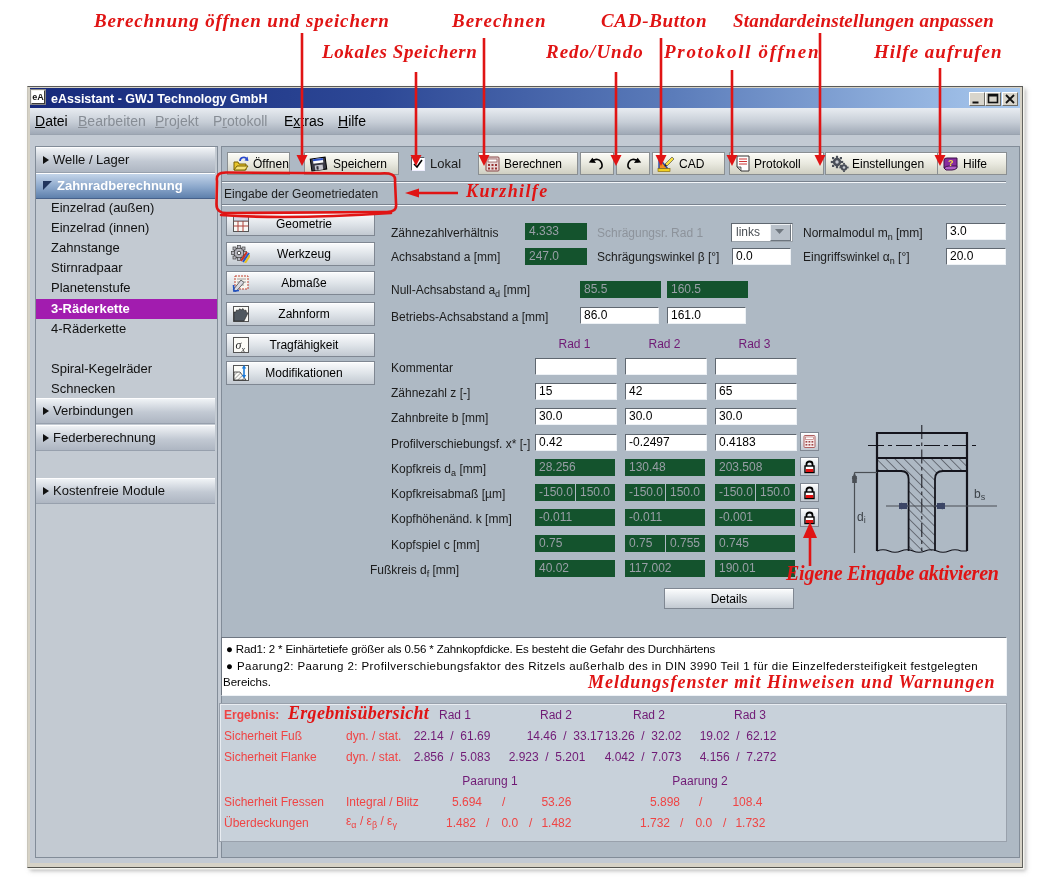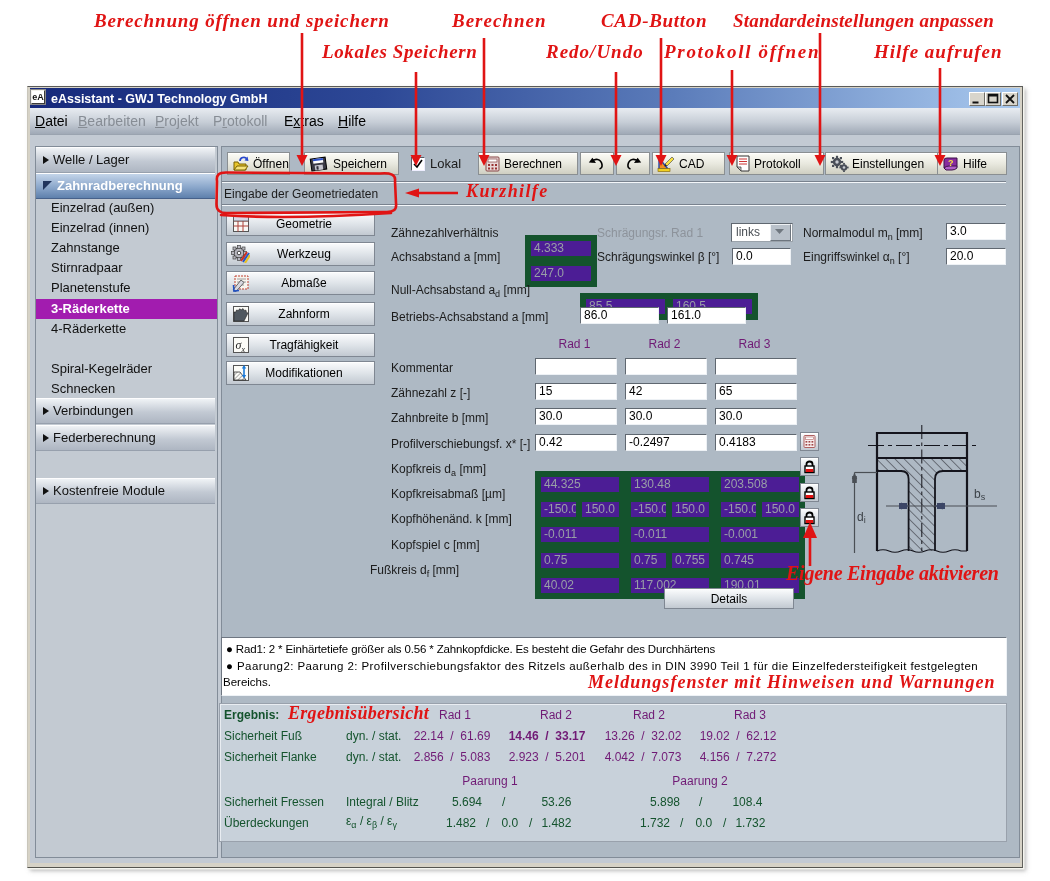--- a/index.html
+++ b/index.html
@@ -4,35 +4,35 @@
 html,body{margin:0;padding:0;}
 #page{position:relative;width:1050px;height:881px;background:#fff;overflow:hidden;
   font-family:"Liberation Sans",sans-serif;font-size:12px;color:#111;}
 .hw{position:absolute;font-family:"Liberation Serif",serif;font-style:italic;font-weight:bold;
   color:#e01414;white-space:nowrap;}
 .abs{position:absolute;}
 .lbl{position:absolute;white-space:nowrap;color:#1c1c1c;line-height:14px;}
 .glbl{position:absolute;white-space:nowrap;color:#8d939b;line-height:14px;}
 .inp{position:absolute;background:#fff;height:15px;line-height:15px;padding-left:3px;
   border:1px solid;border-color:#5f6770 #edf1f5 #edf1f5 #5f6770;color:#000;font-size:12px;}
-.dinp{position:absolute;background:#4c1d95;height:15px;line-height:15px;padding-left:3px;
-  border:6px solid #14532d;color:#999fa7;font-size:12px;margin-top:12px;}
+.dinp{position:absolute;background:#14532d;height:15px;line-height:15px;padding-left:3px;
+  border:1px solid #14532d;color:#999fa7;font-size:12px;}
 .btn{position:absolute;background:linear-gradient(180deg,#fbfcfd,#dfe4e9 50%,#c2c9d1);
   border:1px solid #7f8792;box-shadow:inset 0 1px 0 #fff;color:#000;font-size:12px;
   display:flex;align-items:center;}
 .groove{position:absolute;height:1px;background:#79828e;box-shadow:0 1px 0 #f4f7fa;}
 .tb{background:linear-gradient(180deg,#fcfcf7,#e9e9df 50%,#cfcfc2)!important;border:1px solid #8a8f92!important;}
 sub{font-size:9px;}
 .shead{position:absolute;left:0;width:179px;height:24px;line-height:24px;font-size:13px;
   background:linear-gradient(180deg,#f0f3f6,#c2c9d3 55%,#aeb6c2);
   border-top:1px solid #fdfdfe;border-bottom:1px solid #97a0ad;}
 .sitem{position:absolute;left:0;width:181px;height:20px;line-height:20px;padding-left:15px;font-size:13px;}
 .tri{display:inline-block;width:0;height:0;border-top:4.5px solid transparent;
   border-bottom:4.5px solid transparent;border-left:6.5px solid #111;margin:0 4px 0 7px;}
-.rtxt{position:absolute;white-space:nowrap;line-height:14px;color:#14532d;}
+.rtxt{position:absolute;white-space:nowrap;line-height:14px;color:#ef4444;}
 .rctr{position:absolute;white-space:nowrap;line-height:14px;color:#701a75;text-align:center;}
 </style></head>
 <body>
 <div id="page">
 
 <div class="abs" id="win" style="left:27px;top:86px;width:994px;height:780px;background:#d6d2c6;border:1px solid;border-color:#5a5a58 #62625e #55554f #c9c6bb;box-shadow:1.5px 1.5px 0 #f5f5ef,3px 3px 4px rgba(120,120,120,.5);"></div>
     <div class="abs" style="left:30px;top:134px;width:990px;height:729px;background:#c3cad3;"></div>
 
 <div class="abs" style="left:30px;top:88px;width:990px;height:20px;
   background:linear-gradient(90deg,#16297b 0%,#2d4896 35%,#5b7cba 65%,#a9c9ee 100%);"></div>
@@ -332,21 +332,21 @@
           <rect x="5.5" y="6" width="1.8" height="1.6"></rect>
           <rect x="8.5" y="6" width="1.8" height="1.6"></rect>
           <rect x="2.5" y="9" width="1.8" height="1.6"></rect>
           <rect x="5.5" y="9" width="1.8" height="1.6"></rect>
           <rect x="8.5" y="9" width="1.8" height="1.6"></rect>
         </g>
       </svg>
     </div>
 
 <div class="lbl" style="left:391px;top:462px;">Kopfkreis d<sub>a</sub> [mm]</div>
-<div class="dinp" style="left:535px;top:459px;width:75px;">44.325</div>
+<div class="dinp" style="left:535px;top:459px;width:75px;">28.256</div>
 <div class="dinp" style="left:625px;top:459px;width:75px;">130.48</div>
 <div class="dinp" style="left:715px;top:459px;width:75px;">203.508</div>
 <div class="btn lock" style="left:800px;top:457px;width:17px;height:17px;justify-content:center;">
       <svg width="13" height="14">
         <path d="M3.5 6 L3.5 4 Q3.5 1.5 6.5 1.5 Q9.5 1.5 9.5 4 L9.5 6" fill="none" stroke="#000" stroke-width="1.8"></path>
         <rect x="2" y="6" width="9" height="6.5" fill="#fff" stroke="#000" stroke-width="1.4"></rect>
         <rect x="2.8" y="9" width="7.4" height="3" fill="#e01010"></rect>
       </svg>
     </div>
 
@@ -439,21 +439,21 @@
   border:1px solid #99a1ac;box-shadow:inset 1px 1px 0 #e9edf2;"></div>
 <div class="rtxt" style="left:224px;top:708px;font-weight:bold;">Ergebnis:</div>
 <div class="rctr" style="left:420px;top:708px;width:70px;">Rad 1</div>
 <div class="rctr" style="left:521px;top:708px;width:70px;">Rad 2</div>
 <div class="rctr" style="left:614px;top:708px;width:70px;">Rad 2</div>
 <div class="rctr" style="left:715px;top:708px;width:70px;">Rad 3</div>
 
 <div class="rtxt" style="left:224px;top:729px;">Sicherheit Fuß</div>
 <div class="rtxt" style="left:346px;top:729px;">dyn. / stat.</div>
 <div class="rctr" style="left:410px;top:729px;width:84px;">22.14&nbsp; /&nbsp; 61.69</div>
-<div class="rctr" style="left:505px;top:729px;width:84px;font-weight:bold;">14.46&nbsp; /&nbsp; 33.17</div>
+<div class="rctr" style="left:523px;top:729px;width:84px;">14.46&nbsp; /&nbsp; 33.17</div>
 <div class="rctr" style="left:601px;top:729px;width:84px;">13.26&nbsp; /&nbsp; 32.02</div>
 <div class="rctr" style="left:696px;top:729px;width:84px;">19.02&nbsp; /&nbsp; 62.12</div>
 
 <div class="rtxt" style="left:224px;top:750px;">Sicherheit Flanke</div>
 <div class="rtxt" style="left:346px;top:750px;">dyn. / stat.</div>
 <div class="rctr" style="left:410px;top:750px;width:84px;">2.856&nbsp; /&nbsp; 5.083</div>
 <div class="rctr" style="left:505px;top:750px;width:84px;">2.923&nbsp; /&nbsp; 5.201</div>
 <div class="rctr" style="left:601px;top:750px;width:84px;">4.042&nbsp; /&nbsp; 7.073</div>
 <div class="rctr" style="left:696px;top:750px;width:84px;">4.156&nbsp; /&nbsp; 7.272</div>
 

